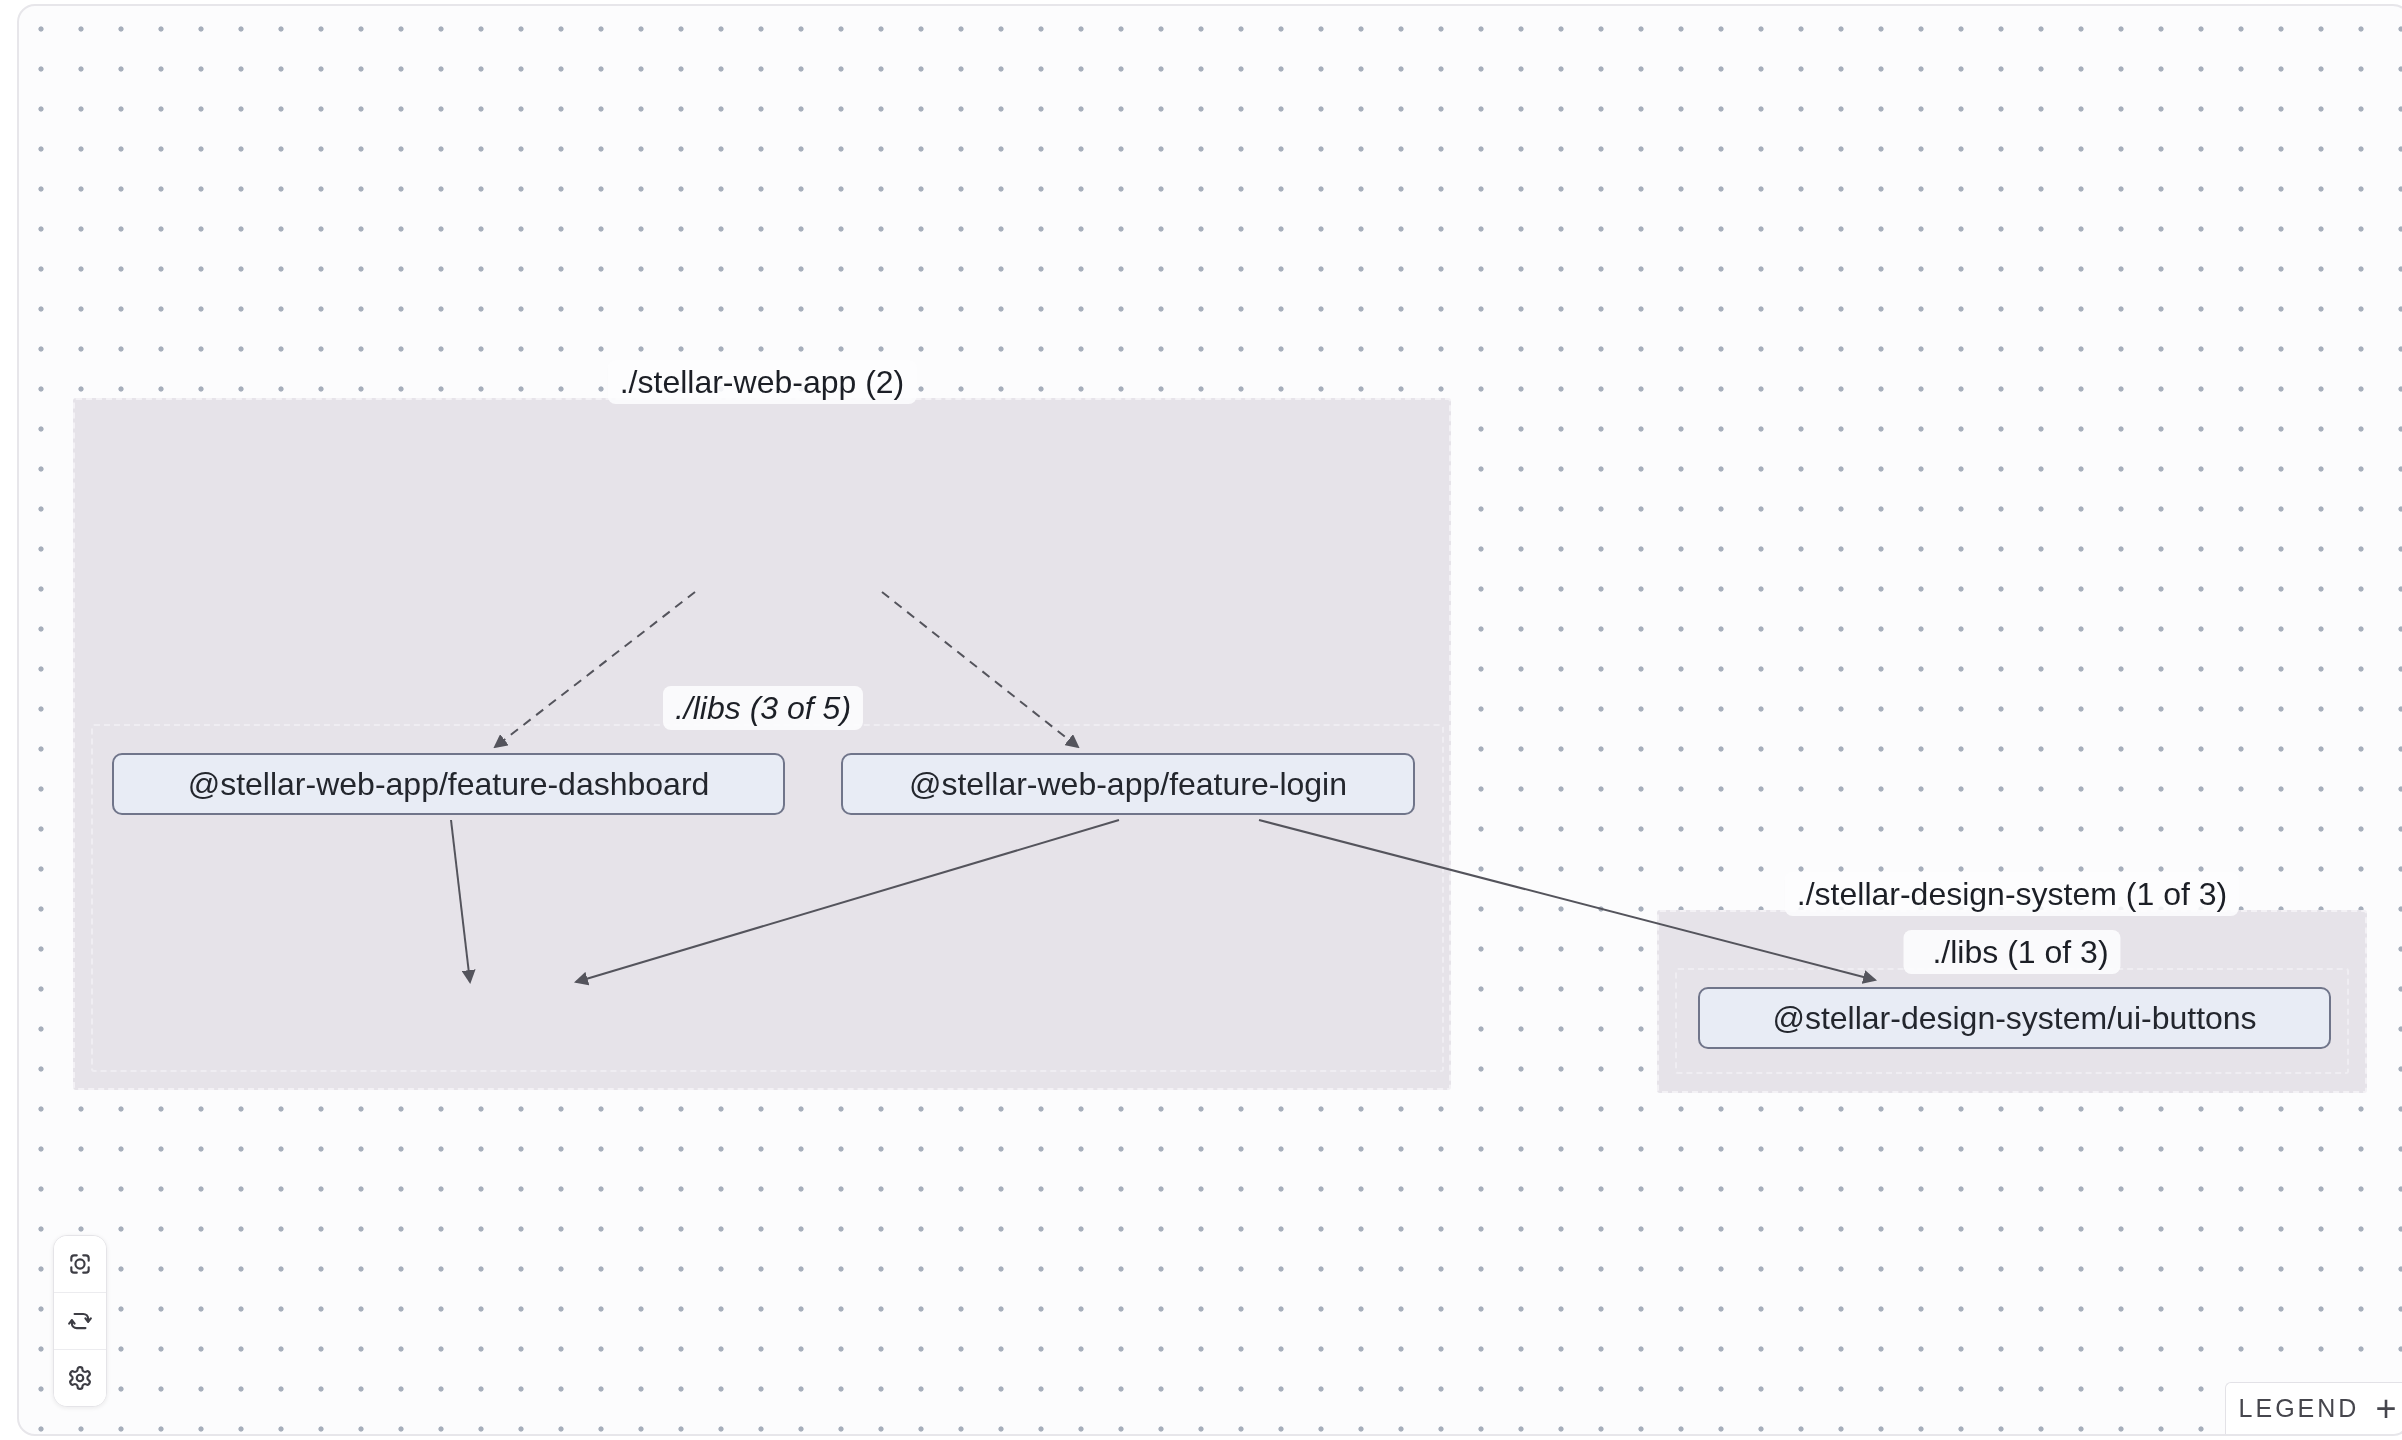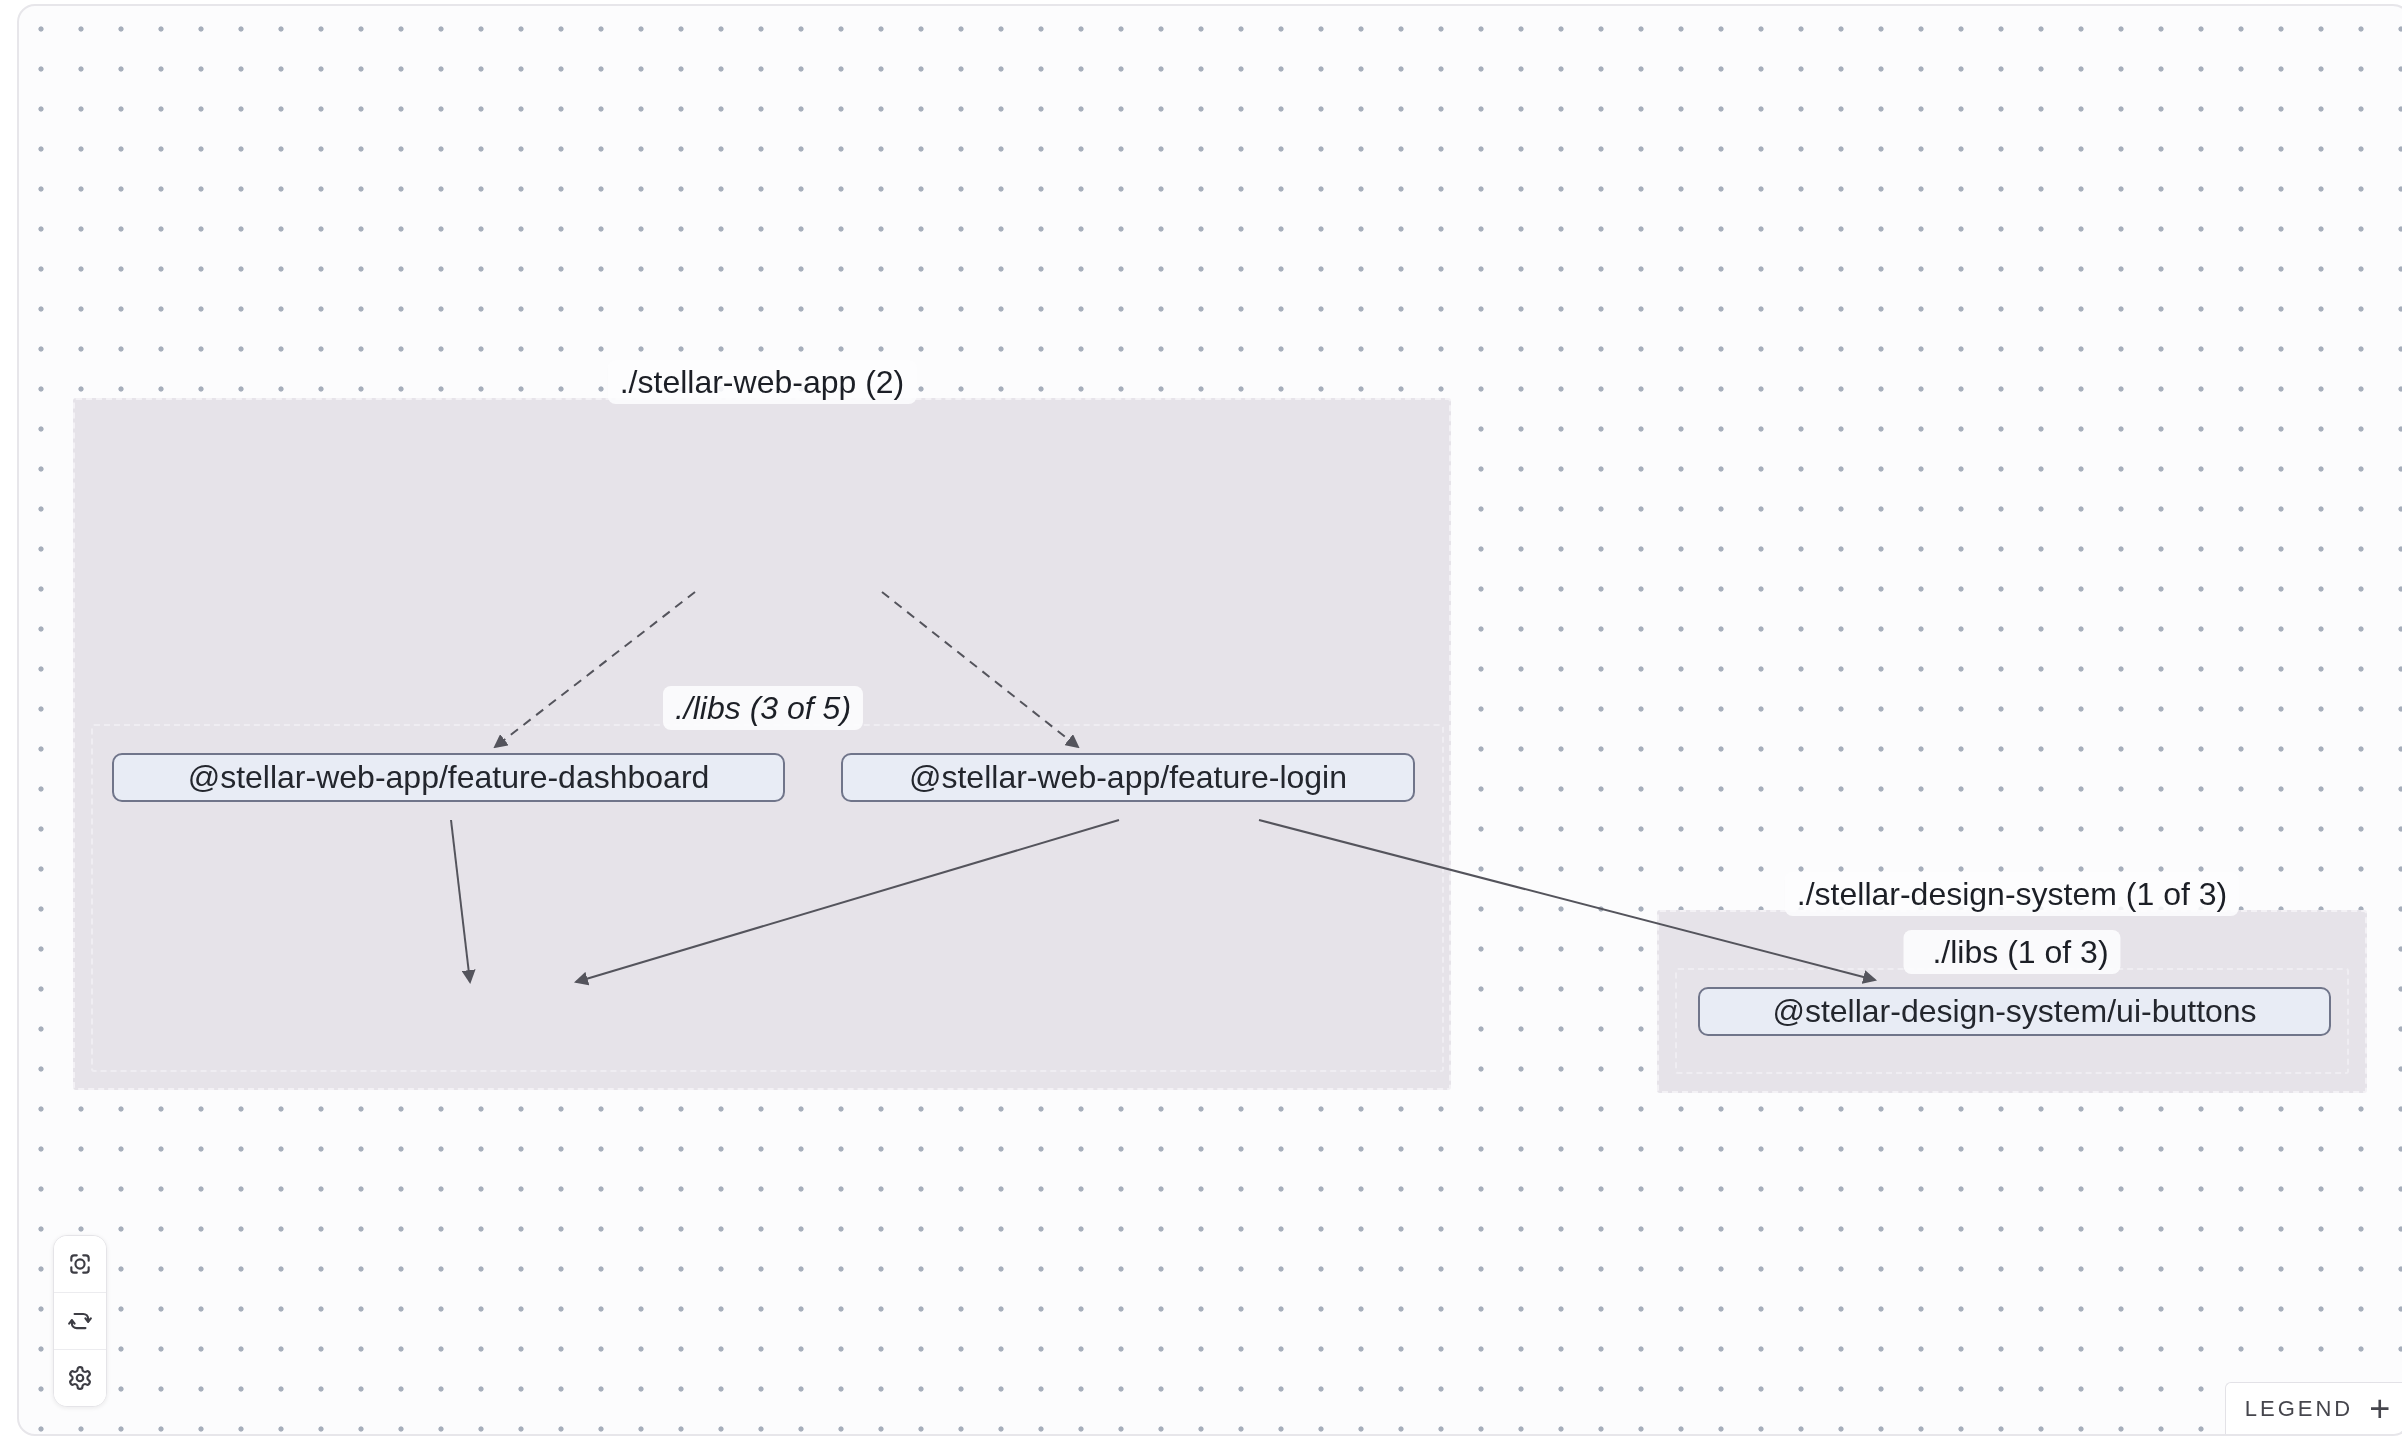--- a/index.html
+++ b/index.html
@@ -19,21 +19,21 @@
   .group { position: absolute; background: #e6e3e9; border: 2px dashed #f3f1f5; border-radius: 3px; }
   .subgroup { position: absolute; border: 2px dashed #efedf2; border-radius: 3px; }
 
   .glabel {
     position: absolute; transform: translateX(-50%);
     font-size: 32px; line-height: 38px; color: #1c1f26; white-space: nowrap;
     background: rgba(253,253,254,0.88); padding: 3px 12px; border-radius: 8px;
   }
 
   .node {
-    position: absolute; height: 49px;
+    position: absolute; height: 62px;
     border: 2px solid #70758a; border-radius: 10px; background: #e8ecf5;
     display: flex; align-items: center; justify-content: center;
     font-size: 32px; color: #23262d; white-space: nowrap;
   }
 
   .folder-wrap { position: absolute; left: 664px; top: 429px; width: 212px; height: 158px; }
   .folder-wrap svg { position: absolute; left: 0; top: 0; }
   .folder-label {
     position: absolute; left: 0; top: 21px; width: 212px; height: 137px;
     display: flex; align-items: center; justify-content: center;
@@ -52,21 +52,21 @@
   .tool-btn + .tool-btn { border-top: 1px solid #ececef; }
   .tool-btn svg { stroke: #3d3d44; fill: none; stroke-width: 2; stroke-linecap: round; stroke-linejoin: round; }
 
   .legend {
     position: absolute; right: 0; bottom: 0; width: 184px; height: 52px;
     background: #ffffff; border-top: 1px solid #e3e2e7; border-left: 1px solid #e3e2e7;
     border-top-left-radius: 6px;
     display: flex; align-items: center; justify-content: center; gap: 16px;
     cursor: pointer;
   }
-  .legend-text { font-size: 22px; letter-spacing: 3px; color: #46464d; }
+  .legend-text { font-size: 25px; letter-spacing: 3px; color: #46464d; }
   .legend-plus { font-size: 36px; font-weight: 300; color: #46464d; line-height: 1; }
 </style>
 </head>
 <body>
 
 <div class="canvas">
 
   <div class="group" style="left:54px; top:392px; width:1378px; height:692px;"></div>
 
   <div class="subgroup" style="left:72px; top:718px; width:1353px; height:348px;"></div>

